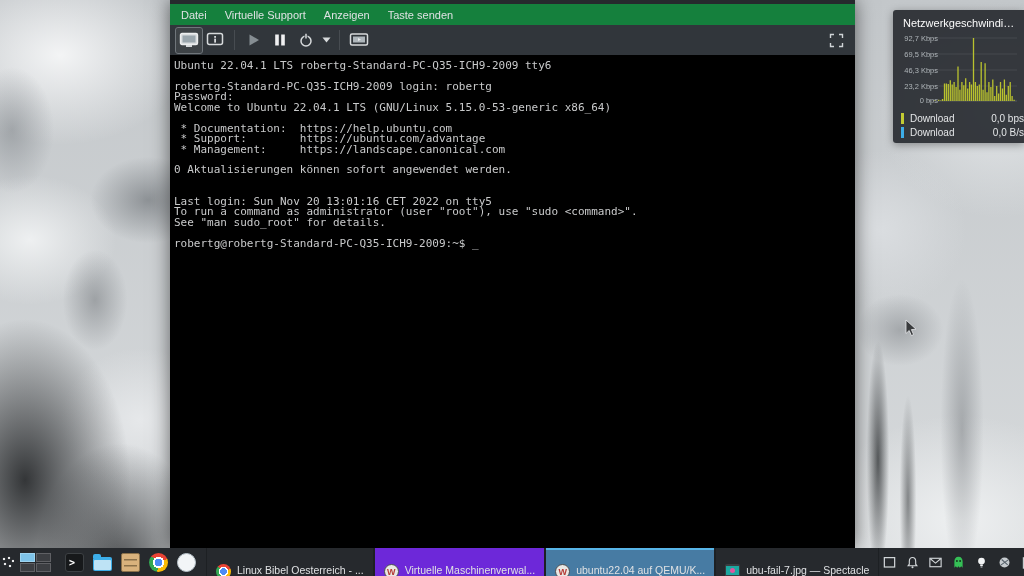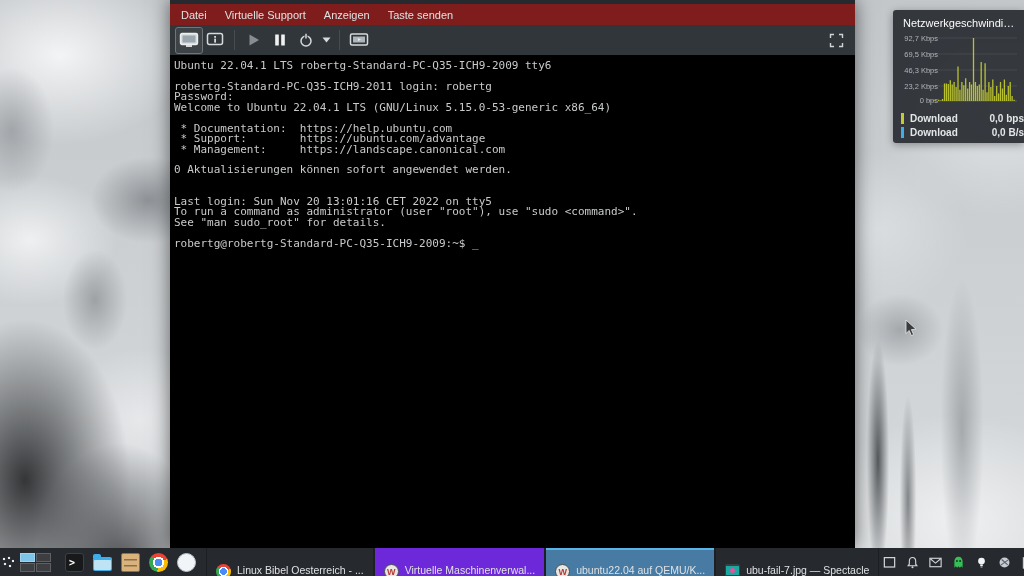--- a/index.html
+++ b/index.html
@@ -25,21 +25,21 @@
       radial-gradient(170px 150px at 1000px 110px, #e2e5e7, transparent 72%),
       radial-gradient(120px 110px at 880px 230px, #dadde0, transparent 72%),
       linear-gradient(#c3c7ca, #d8dbdd);
   }
 
   
   #vm-window { position:absolute; left:170px; top:0; width:685px; height:548px;
     background:#31363b; box-shadow:0 0 18px rgba(0,0,0,.55); }
   .titlebar-edge { height:4px; background:#26292d; }
   #vm-menubar { display:flex; align-items:center; height:21px; padding-left:2px;
-    font-size:11px; color:#dfe1e3; background:#7f1d1d; }
+    font-size:11px; color:#dfe1e3; background:#15803d; }
   .menu-item { padding:2px 9px; cursor:default; }
   #vm-toolbar { display:flex; align-items:center; height:30px; padding:0 6px; background:#31363b; }
   .tb-btn { width:26px; height:25px; display:flex; align-items:center; justify-content:center; border-radius:2px; }
   .tb-btn.selected { background:#3e4347; outline:1px solid #70767b; }
   .tb-sep { width:1px; height:20px; background:#474c51; margin:0 6px; }
   .tb-caret { width:14px; height:25px; display:flex; align-items:center; justify-content:center; }
   #fullscreen-btn { margin-left:auto; }
 
   #vm-terminal { background:#000; height:493px; padding:6px 0 0 4px;
     font-family:"DejaVu Sans Mono",monospace; font-size:11px; line-height:10.45px;
@@ -50,21 +50,21 @@
   #net-widget { position:absolute; left:893px; top:10px; width:131px; height:133px;
     background:rgba(42,46,51,.94); border-radius:3px 0 0 3px; color:#eff0f1;
     padding:6px 0 5px 8px; box-shadow:0 2px 8px rgba(0,0,0,.35); }
   #net-title { font-size:11px; color:#fcfcfc; white-space:nowrap; overflow:hidden; margin:1px 0 6px 2px; }
   #net-chart-zone { position:relative; height:70px; }
   .ylab { position:absolute; left:0; width:37px; text-align:right; font-size:7.5px; color:#aeb4b8; }
   .ylab:nth-child(1){top:-1px} .ylab:nth-child(2){top:15px} .ylab:nth-child(3){top:31px}
   .ylab:nth-child(4){top:47px} .ylab:nth-child(5){top:61px}
   #net-svg { position:absolute; left:27px; top:0; }
   #net-legend { margin-top:6px; }
-  .leg-row { display:flex; align-items:center; height:14px;font-weight:bold; }
+  .leg-row { display:flex; align-items:center; height:14px; }
   .swatch { width:3px; height:11px; margin-right:6px; flex:none; }
   .leg-label { flex:1; font-size:10px; color:#e4e6e8; }
   .leg-value { font-size:10px; color:#e4e6e8; }
 
   
   #taskbar { position:absolute; left:0; bottom:0; width:1024px; height:28px;
     background:#26292d; display:flex; align-items:center; color:#dfe1e3; }
   #launcher-btn { width:24px; height:24px; margin-left:2px; display:flex; align-items:center; justify-content:center; }
   .dotgrid { width:12px; height:12px;
     background:
@@ -181,21 +181,21 @@
       <svg width="15" height="15" viewBox="0 0 15 15">
         <path d="M1.5 5 V1.5 H5 M10 1.5 H13.5 V5 M13.5 10 V13.5 H10 M5 13.5 H1.5 V10" fill="none" stroke="#cfd3d6" stroke-width="1.4"></path>
       </svg>
     </div>
   </div>
 
   <div id="vm-terminal">
 
   <div class="tline">Ubuntu 22.04.1 LTS robertg-Standard-PC-Q35-ICH9-2009 tty6</div>
       <div class="tline"></div>
-      <div class="tline">robertg-Standard-PC-Q35-ICH9-2011 login: robertg</div>
+      <div class="tline">robertg-Standard-PC-Q35-ICH9-2009 login: robertg</div>
       <div class="tline">Password:</div>
       <div class="tline">Welcome to Ubuntu 22.04.1 LTS (GNU/Linux 5.15.0-53-generic x86_64)</div>
       <div class="tline"></div>
       <div class="tline"> * Documentation:  https://help.ubuntu.com</div>
       <div class="tline"> * Support:        https://ubuntu.com/advantage</div>
       <div class="tline"> * Management:     https://landscape.canonical.com</div>
       <div class="tline"></div>
       <div class="tline">0 Aktualisierungen können sofort angewendet werden.</div>
       <div class="tline"></div>
       <div class="tline"></div>

